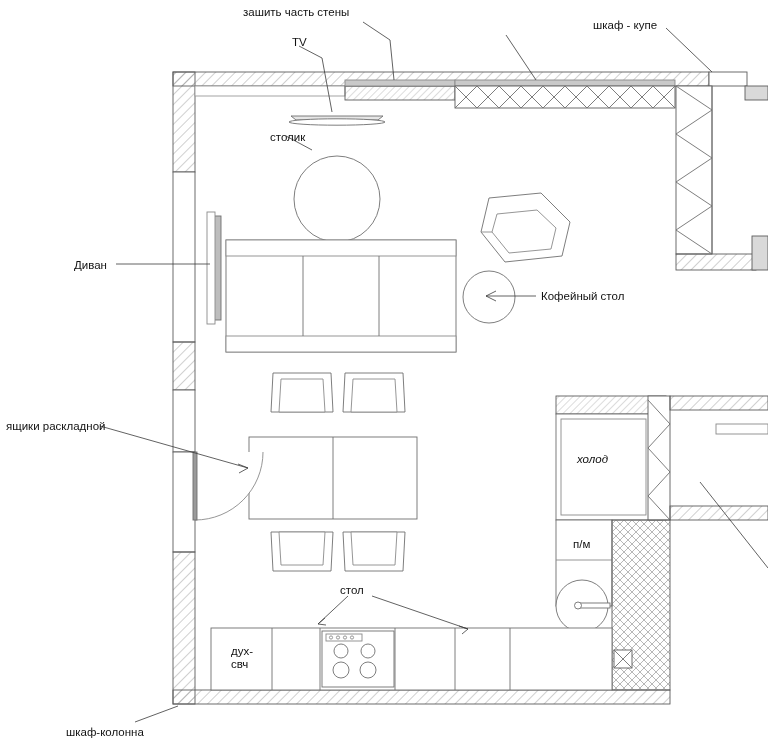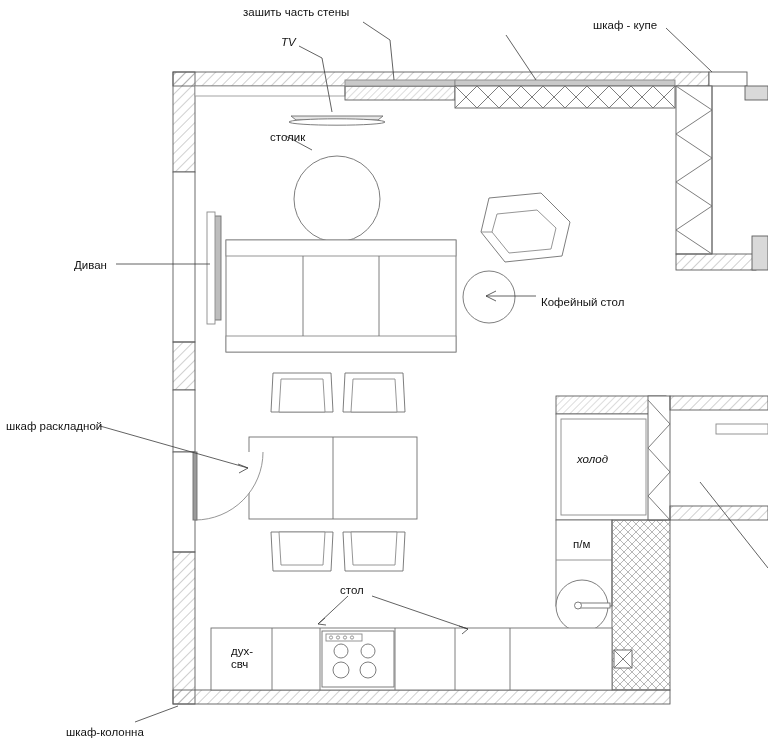--- a/index.html
+++ b/index.html
@@ -249,29 +249,29 @@
         <path d="M768 568 L700 482"></path>
       </g>
     </g>
   </svg>
 
   <div class="lbl" style="left:243px; top:6px;">зашить часть стены</div>
 
 
   <div class="lbl" style="left:593px; top:19px;">шкаф - купе</div>
 
-  <div class="lbl" style="left:281px; top:36px;font-style:italic;">TV</div>
+  <div class="lbl" style="left:292px; top:36px;">TV</div>
 
   <div class="lbl" style="left:240px; top:131px;margin-left:30px;">столик</div>
 
   <div class="lbl" style="left:74px; top:259px;">Диван</div>
 
-  <div class="lbl" style="left:541px; top:296px;">Кофейный стол</div>
-
-  <div class="lbl" style="left:6px; top:420px;">шкаф раскладной</div>
+  <div class="lbl" style="left:541px; top:290px;">Кофейный стол</div>
+
+  <div class="lbl" style="left:6px; top:420px;">ящики раскладной</div>
 
   <div class="lbl" style="left:577px; top:453px;font-style:italic;">холод</div>
 
   <div class="lbl" style="left:573px; top:538px;">п/м</div>
 
   <div class="lbl" style="left:340px; top:584px;">стол</div>
 
   <div class="lbl" style="left:231px; top:645px;">дух-
 свч</div>
 

